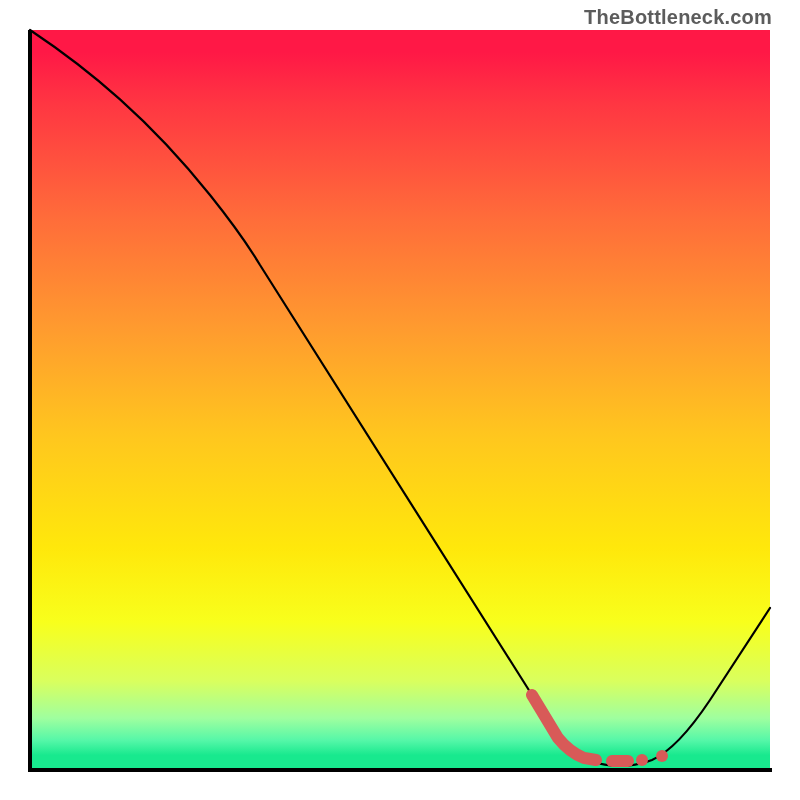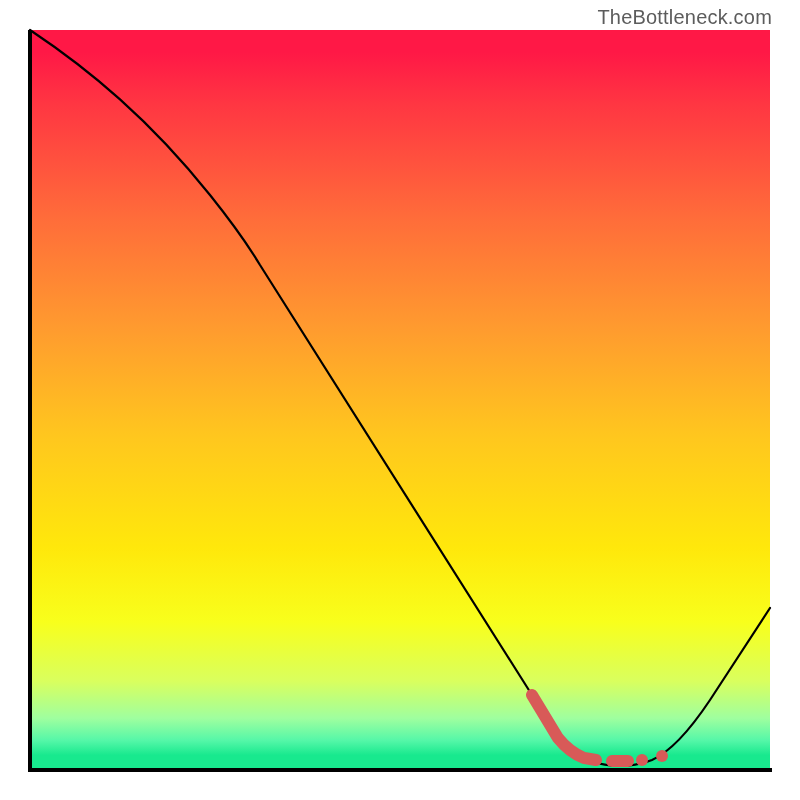--- a/index.html
+++ b/index.html
@@ -47,21 +47,21 @@
     width: 744px;
     height: 4px;
     background: #000;
   }
   .watermark {
     position: absolute;
     top: 6px;
     right: 28px;
     font-family: Arial, Helvetica, sans-serif;
     font-size: 20px;
-    font-weight: normal;
+    font-weight: bold;
     color: #5c5c5c;
     letter-spacing: 0.2px;
     margin-left: 34px;
   }
   svg.curve-layer {
     position: absolute;
     left: 30px;
     top: 30px;
     width: 740px;
     height: 740px;

